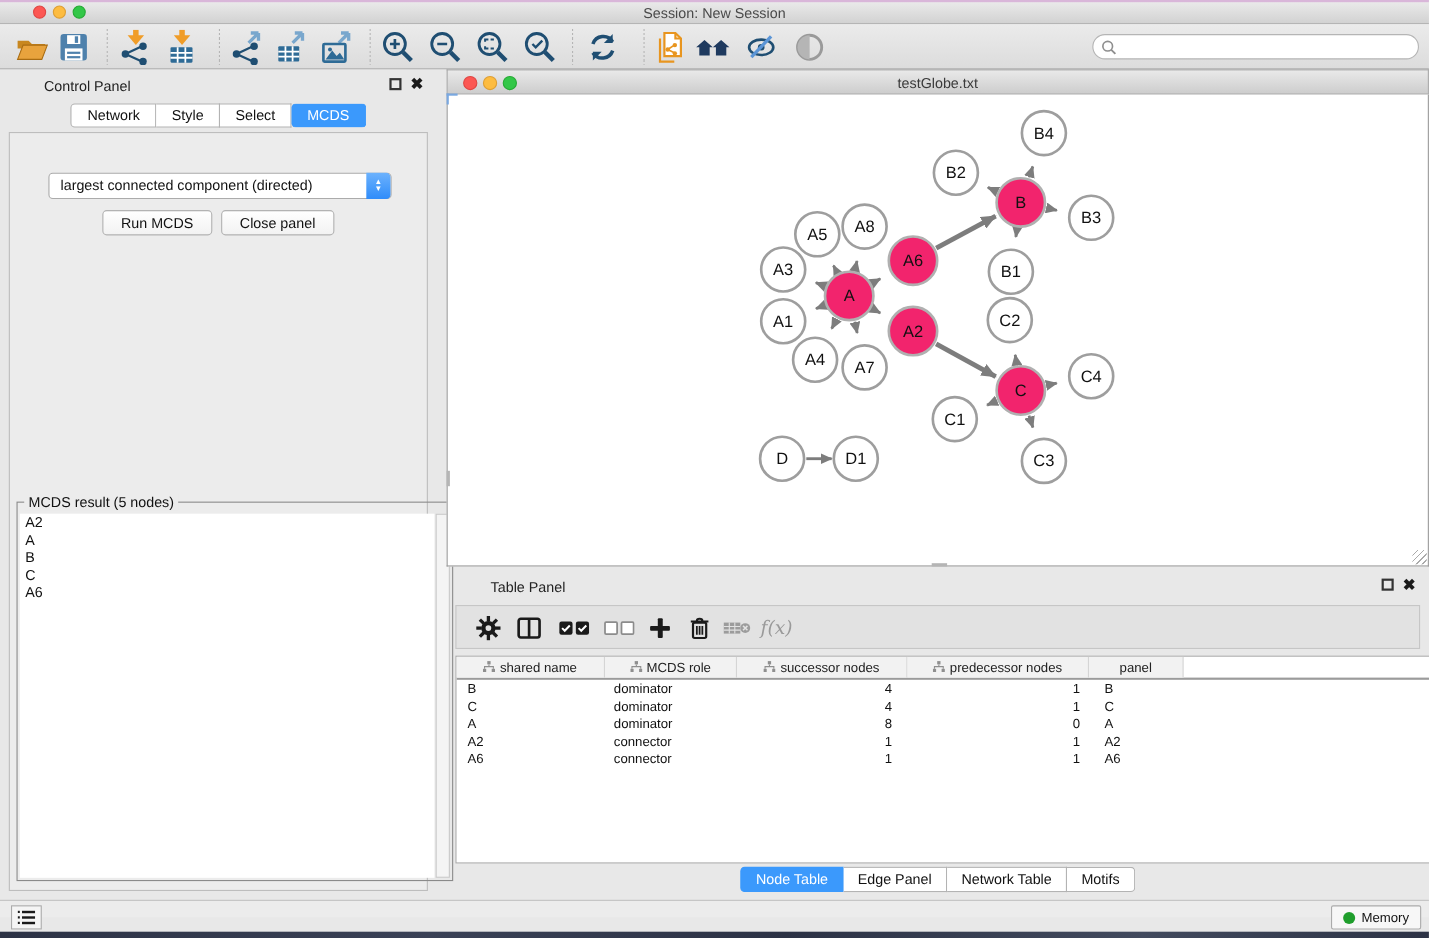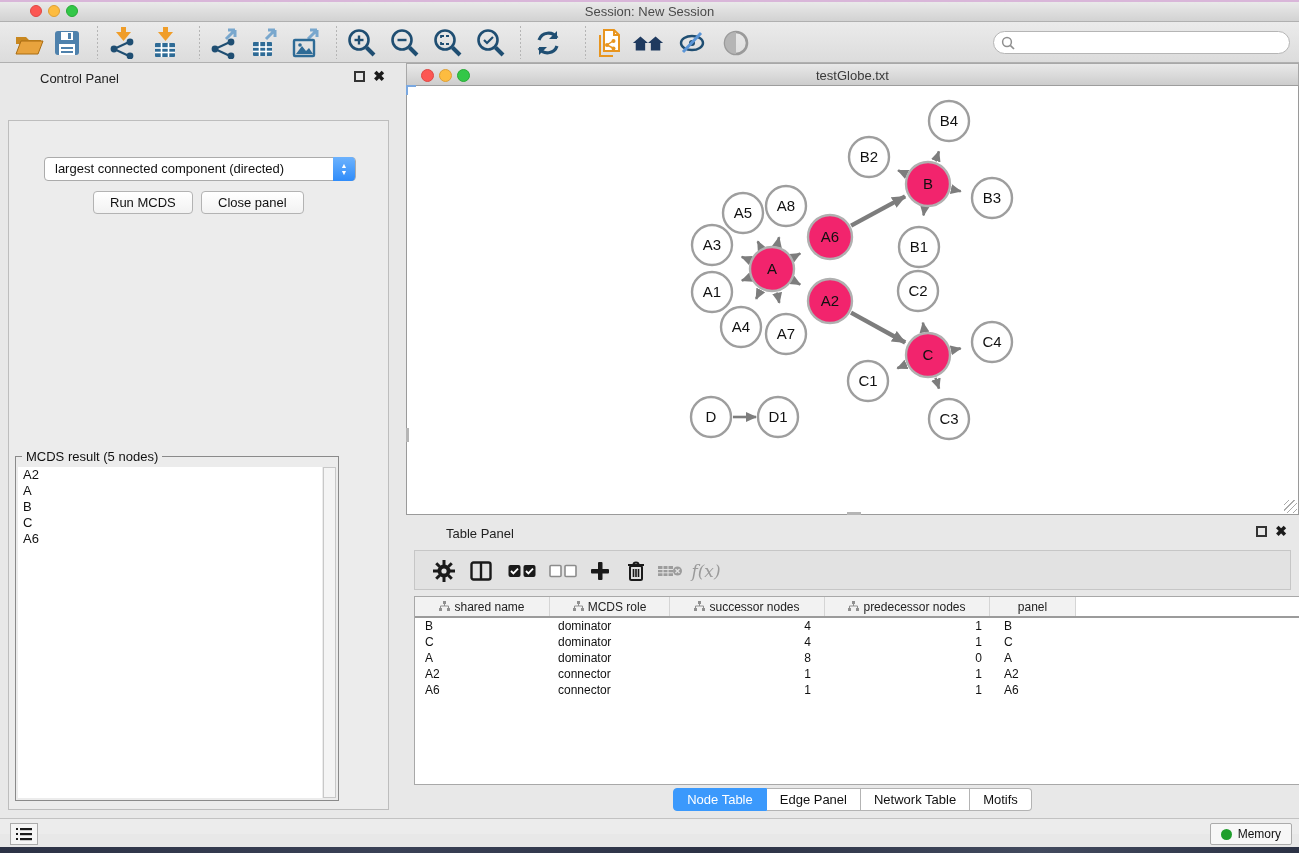--- a/index.html
+++ b/index.html
@@ -55,21 +55,21 @@
     background:linear-gradient(#6cb2fd,#2f8cfa); border-radius:0 4px 4px 0;
     display:flex; flex-direction:column; align-items:center; justify-content:center; }
   .stepper span { color:#fff; font-size:7px; line-height:7px; }
   .cp-btn { position:absolute; top:70px; height:23px; background:linear-gradient(#ffffff,#f2f2f2);
     border:1px solid #b3b3b3; border-radius:4px; font-size:13px; color:#111;
     font-family:"Liberation Sans", sans-serif; padding:0 16px; }
   #run-btn { left:84px; }
   #close-btn { left:192px; }
 
   
-  #mcds-result { position:absolute; left:6px; top:335px; width:324px; height:345px;
+  #mcds-result { position:absolute; left:6px; top:335px; width:397px; height:345px;
     border:1px solid #8a8a8a;padding-left:38px; }
   #mcds-result .legend { position:absolute; top:-8px; left:6px; background:#ececec;
     padding:0 4px; font-size:13px; color:#111; }
   #mcds-list { position:absolute; left:2px; top:10px; right:16px; bottom:2px;
     background:#fff; font-size:13px; overflow:hidden; }
   #mcds-list .item { padding:0 5px; height:16px; line-height:16px; color:#111; }
   #mcds-scroll { position:absolute; right:2px; top:10px; bottom:2px; width:13px;
     background:#f4f4f4; border:1px solid #c8c8c8; }
 
   
@@ -295,20 +295,26 @@
 </div>
 
 <div id="control-panel">
   <div class="panel-header">
     <span class="panel-title">Control Panel</span>
     <span class="ph-icons">
       <span class="float-box"></span>
       <span class="close-x">✖</span>
     </span>
   </div>
+  <div id="cp-tabs">
+      <div class="cp-tab">Network</div>
+      <div class="cp-tab">Style</div>
+      <div class="cp-tab">Select</div>
+      <div class="cp-tab active">MCDS</div>
+    </div>
   <div id="cp-content">
     <div id="criterion">
       <span>largest connected component (directed)</span>
       <span class="stepper">
           <span>▲</span>
           <span>▼</span>
         </span>
     </div>
     <button class="cp-btn" id="run-btn">Run MCDS</button>
     <button class="cp-btn" id="close-btn">Close panel</button>

